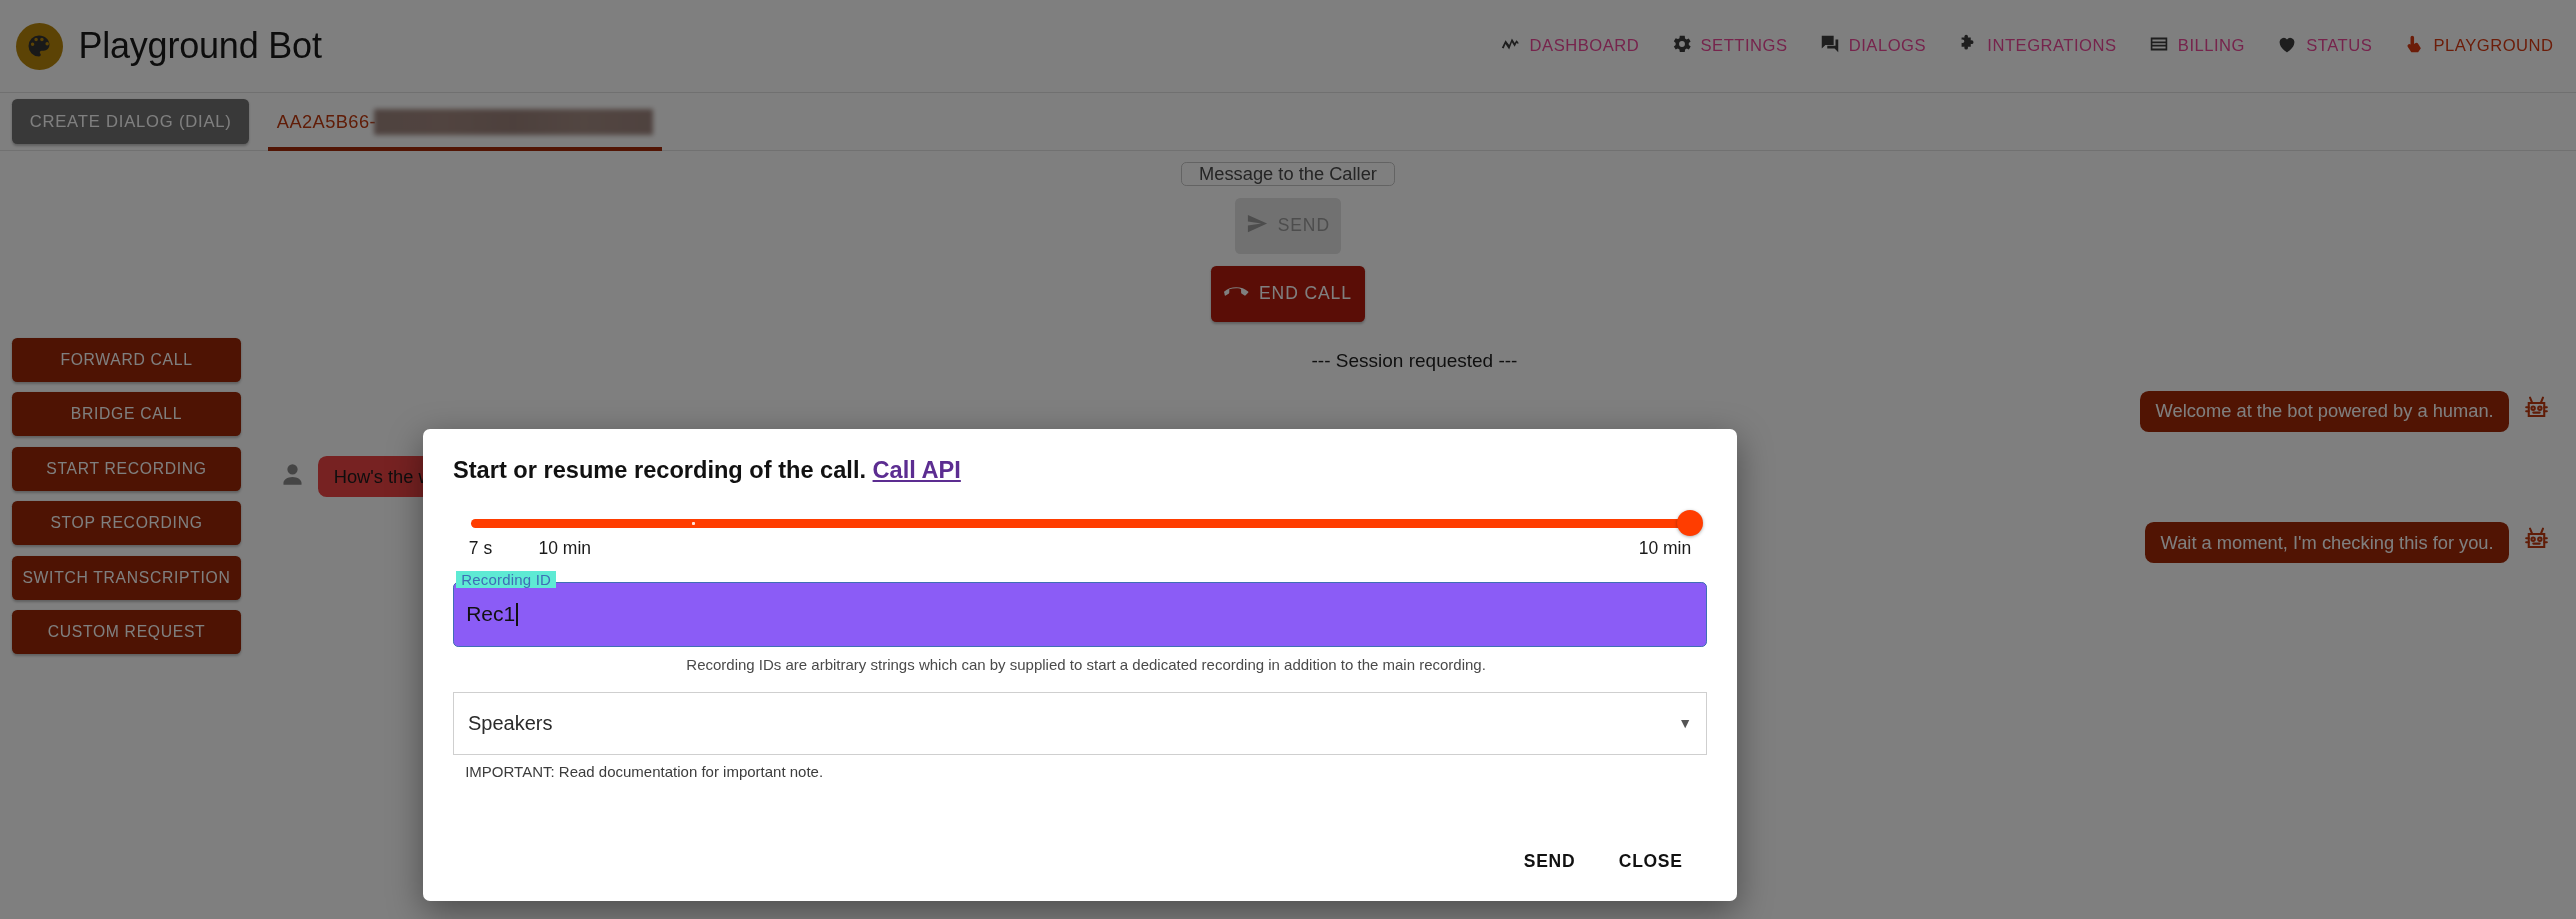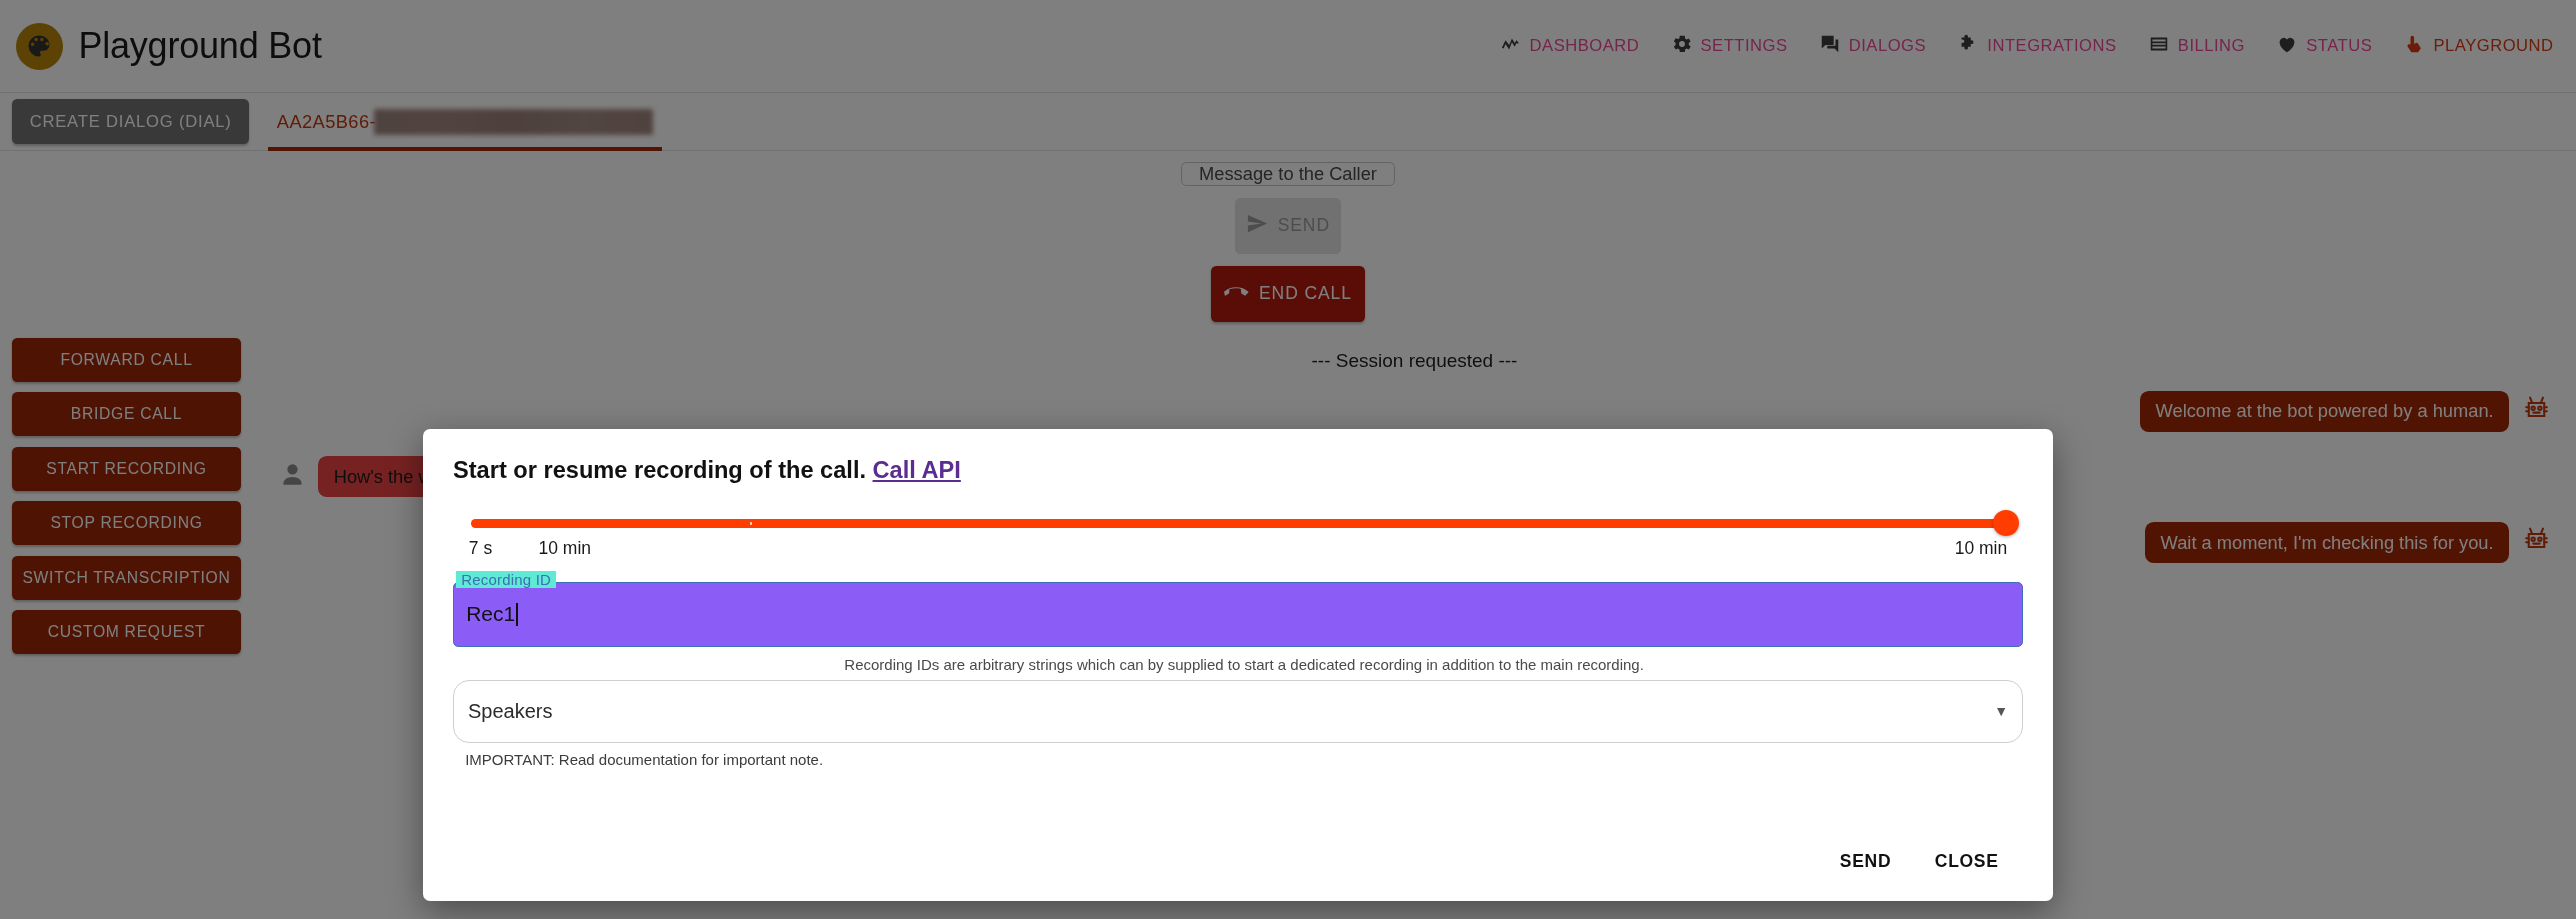--- a/index.html
+++ b/index.html
@@ -218,21 +218,21 @@
     line-height: 1.3;
   }
   .bubble.user-b { background: #ef4444; color: #1d1d1d; margin-left: 7px; }
   .bubble.bot-b { background: #a32806; color: #fff; margin-right: 8.7px; }
 
   
   .modal {
     position: absolute;
     left: 423px;
     top: 429px;
-    width: 1630px;
+    width: 1314px;
     height: 472px;
     background: #fff;
     border-radius: 7px;
     box-shadow: 0 10.5px 35px rgba(0,0,0,0.4);
     z-index: 100;
     display: flex;
     flex-direction: column;
     padding: 28px 30px 0 30px;
   }
   .modal-title {
@@ -328,23 +328,23 @@
   }
   .helper {
     font-size: 15px;
     color: #4a4a4a;
     margin: 8.7px 0 0 12.2px;
     text-align: center;
   }
 
   
   .select-box {
-    margin-top: 7px;
+    margin-top: 19px;
     border: 0.9px solid #cfcfcf;
-    border-radius: 16px;
+    border-radius: 0;
     height: 63px;
     display: flex;
     align-items: center;
     padding: 0 14px;
     cursor: pointer;
     background: #fff;
   }
   .select-value { font-size: 20px; color: #2b2b2b; }
   .select-arrow { margin-left: auto; font-size: 14px; color: #555; line-height: 1; }
   .note {

